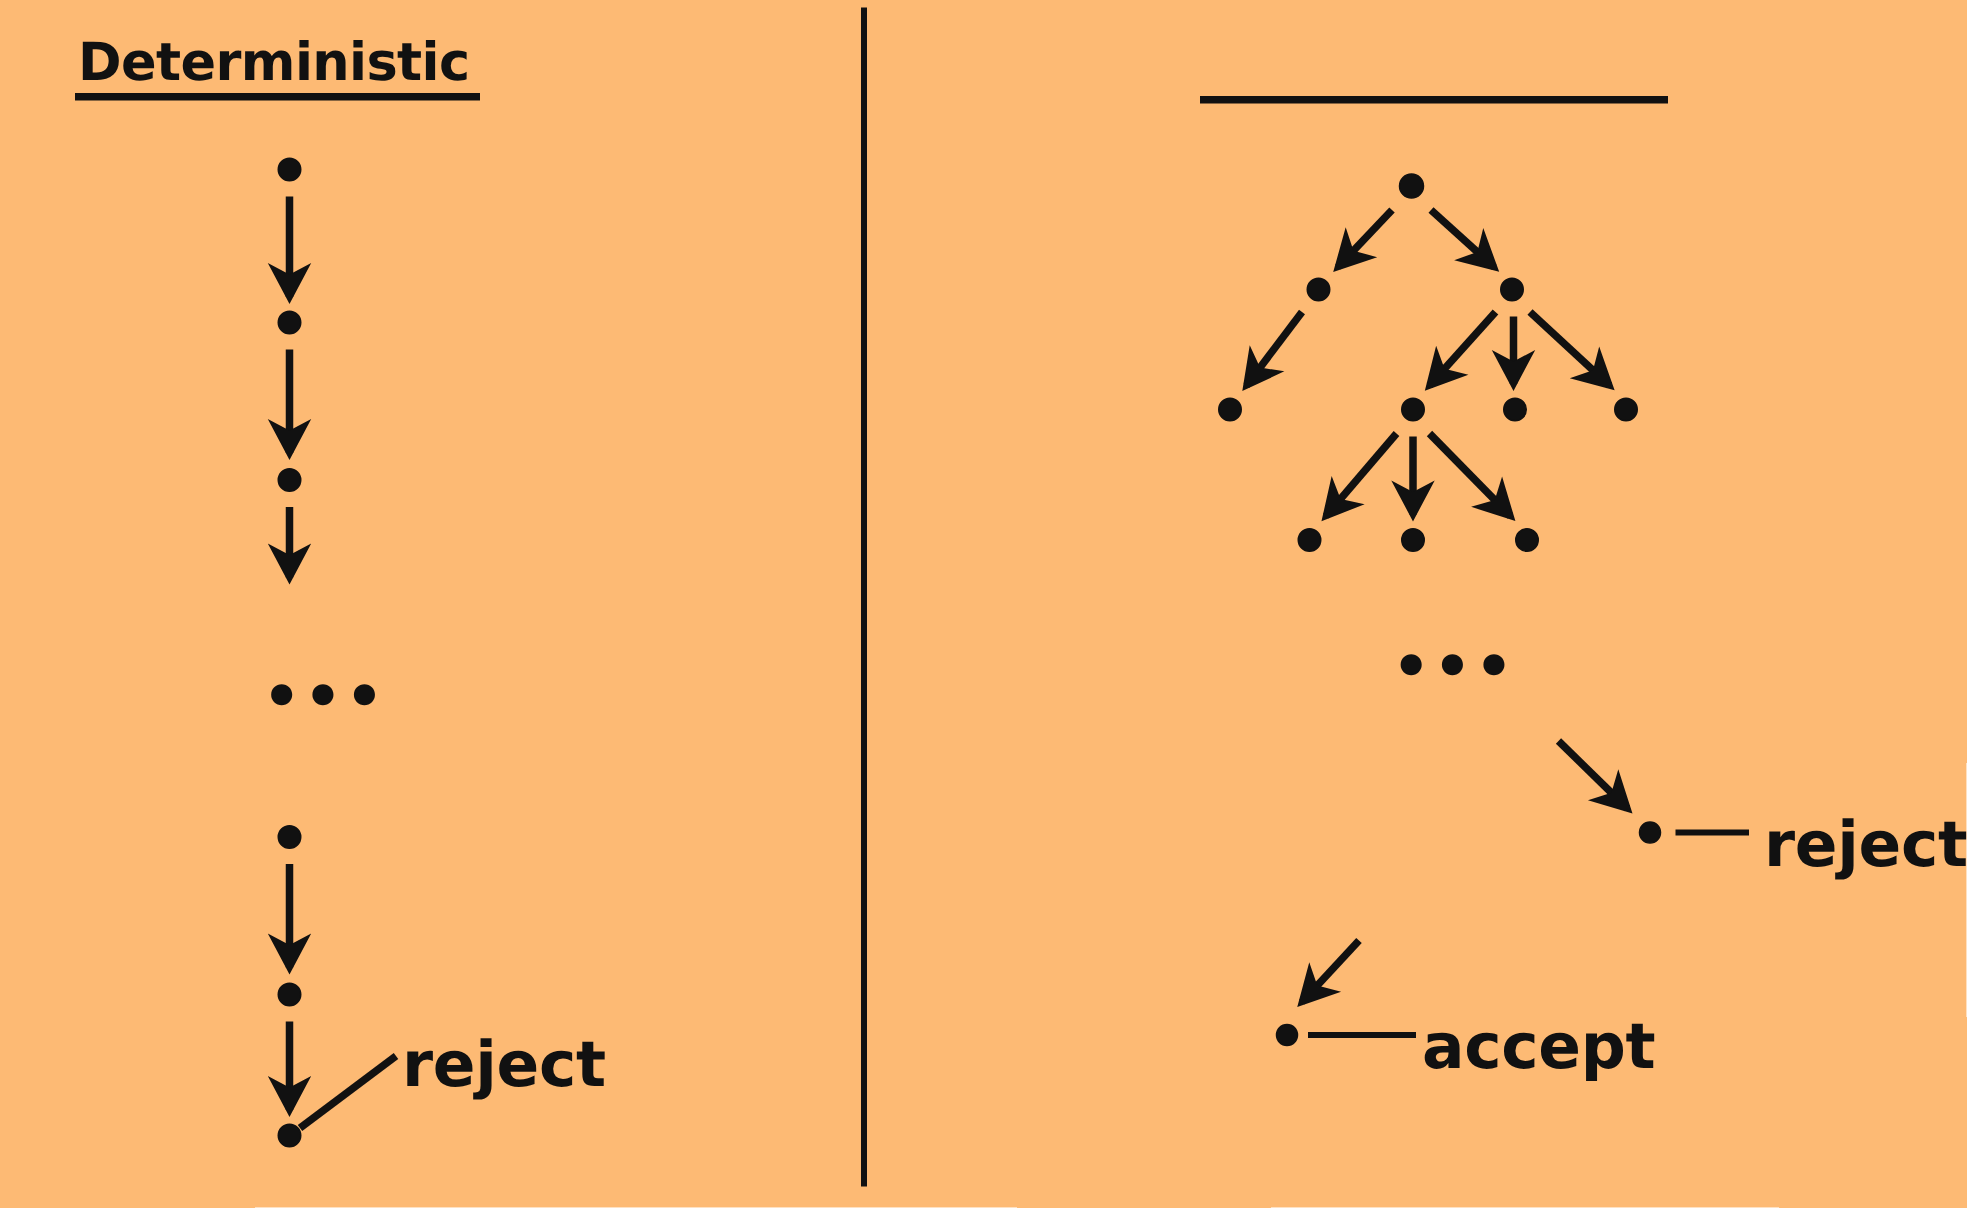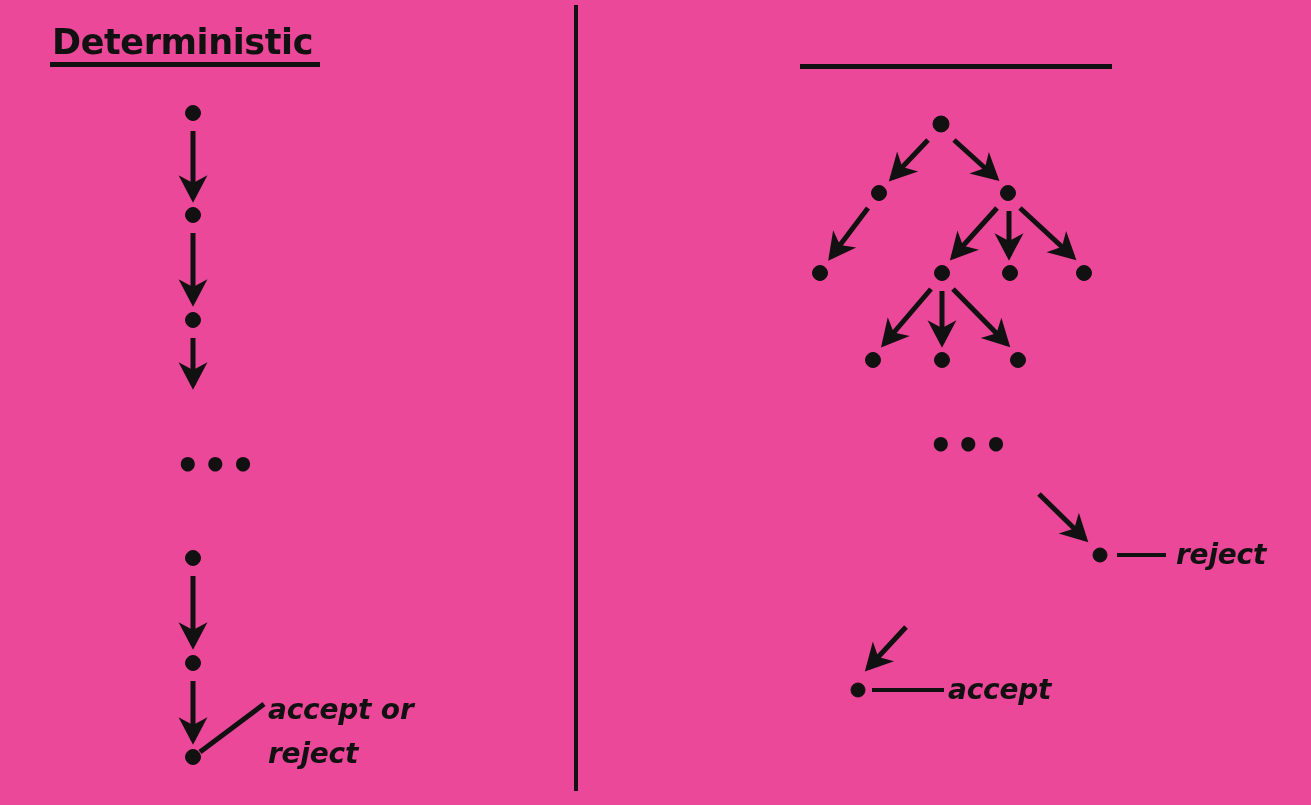--- a/index.html
+++ b/index.html
@@ -7,21 +7,21 @@
     padding: 0;
     background: #ffffff;
   }
   body {
     font-family: "DejaVu Sans", sans-serif;
   }
   #canvas {
     position: relative;
     width: 1311px;
     height: 805px;
-    background: #ec4899;
+    background: #fdba74;
     overflow: hidden;
   }
   svg.diagram {
     position: absolute;
     left: 0;
     top: 0;
     width: 1311px;
     height: 805px;
     display: block;
   }
@@ -54,25 +54,24 @@
     color: #111111;
     letter-spacing: 2px;
   }
   #ellipsis-left  { left: 175px; top: 445px; }
   #ellipsis-right { left: 928px; top: 425px; }
 
   .node-label {
     position: absolute;
     font-family: "DejaVu Sans", sans-serif;
     font-weight: bold;
-    font-size: 28px;
+    font-size: 42px;
     color: #111111;
     white-space: nowrap;
     letter-spacing: -0.2px;
-    font-style: italic;
   }
   #label-accept-or-reject {
     left: 268px;
     top: 688px;
     line-height: 44px;
   }
   #label-reject { left: 1176px; top: 538px; }
   #label-accept { left: 948px;  top: 673px; }
 
   .divider {
@@ -93,21 +92,20 @@
   <div class="title-rule" id="rule-left"></div>
 
   <div class="title-rule" id="rule-right"></div>
 
   <div class="divider"></div>
 
   <div class="ellipsis" id="ellipsis-left">•••</div>
   <div class="ellipsis" id="ellipsis-right">•••</div>
 
   <div class="node-label" id="label-accept-or-reject">
-    <div>accept or</div>
     <div>reject</div>
   </div>
 
   <div class="node-label" id="label-reject">reject</div>
 
   <div class="node-label" id="label-accept">accept</div>
 
   <svg class="diagram" viewBox="0 0 1311 805">
     <defs>
       <marker id="ah" viewBox="0 0 12 12" refX="9.2" refY="6" markerWidth="6.2" markerHeight="6.2" orient="auto-start-reverse" markerUnits="strokeWidth">

